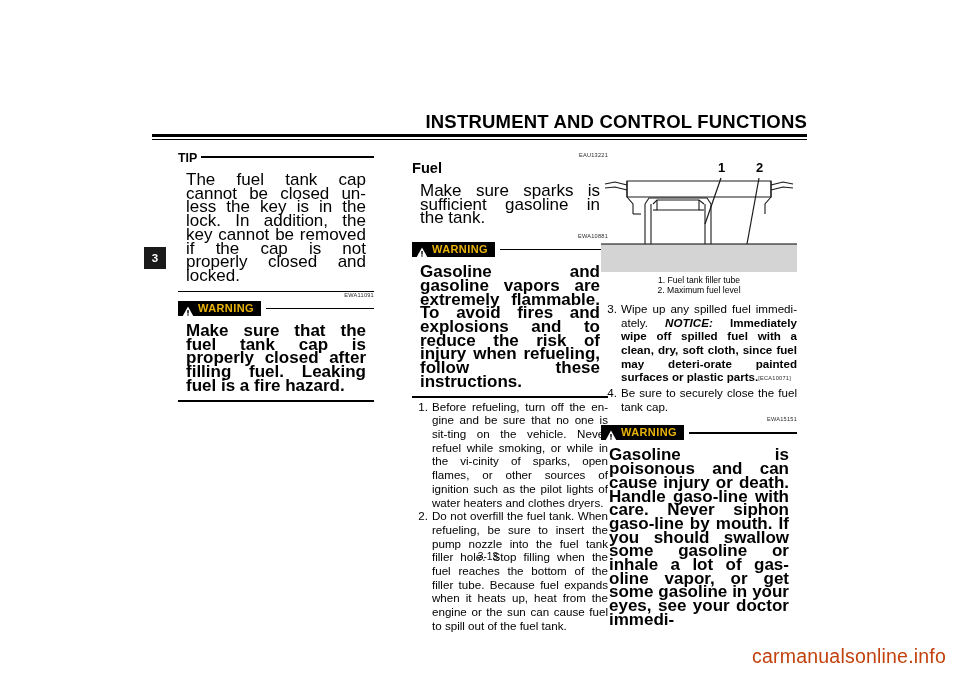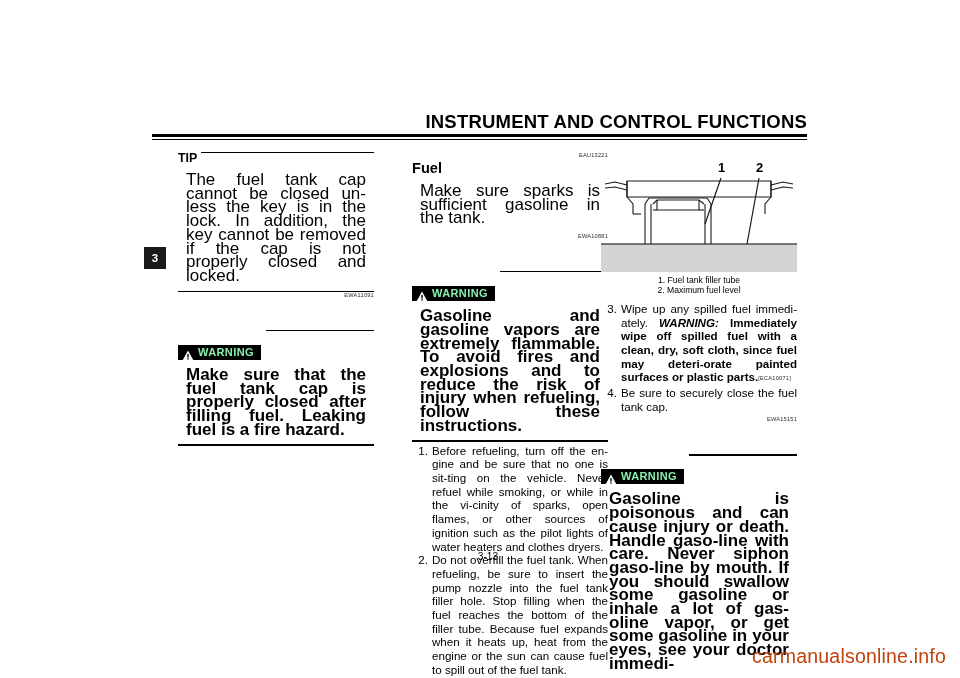--- a/index.html
+++ b/index.html
@@ -68,21 +68,21 @@
     text-align: justify;
     text-justify: inter-word;
     margin: 8px;
     hyphens: manual;
   }
   .body-text.bold { font-weight: bold; }
 
   
   .tip-head {
     display: flex;
-    align-items: flex-start;
+    align-items: center;
     gap: 4px;
     margin-bottom: 1px;
   }
   .tip-head .label {
     font-size: 12.4px;
     font-weight: bold;
     line-height: 13px;
   }
   .tip-head .line {
     flex: 1;
@@ -116,27 +116,26 @@
 
   
   .warn-row {
     display: flex;
     align-items: center;
     gap: 5px;
     margin: 1px 0 2px 0;
   }
   .warn-badge {
     background: #000;
-    color: #86efac;
+    color: #eab308;
     display: inline-flex;
     align-items: center;
     gap: 4px;
     padding: 2px 7px 2px 4px;
     height: 15px;
-    margin-top: 44px;
   }
   .warn-badge .tri {
     display: block;
     width: 12px; height: 11px;
   }
   .warn-badge .txt {
     font-size: 11px;
     font-weight: bold;
     letter-spacing: 0.4px;
     line-height: 11px;
@@ -346,21 +345,21 @@
     </div>
 
     <div class="fig-caption">
       <div class="item">1. Fuel tank filler tube</div>
       <div class="item">2. Maximum fuel level</div>
     </div>
 
     <ol class="num-list" style="margin-top:6px;">
       <li>
         <span class="marker">3.</span>
-        <span>Wipe up any spilled fuel immedi-ately. </span><span class="notice-em">WARNING:</span><span style="font-weight:bold;"> Immediately wipe off spilled fuel with a clean, dry, soft cloth, since fuel may deteri-orate painted surfaces or plastic parts.</span><span class="inline-ref">[ECA10071]</span>
+        <span>Wipe up any spilled fuel immedi-ately. </span><span class="notice-em">NOTICE:</span><span style="font-weight:bold;"> Immediately wipe off spilled fuel with a clean, dry, soft cloth, since fuel may deteri-orate painted surfaces or plastic parts.</span><span class="inline-ref">[ECA10071]</span>
       </li>
       <li>
         <span class="marker">4.</span>
         <span>Be sure to securely close the fuel tank cap.</span>
       </li>
     </ol>
 
     <div class="refcode" style="margin-top:3px;">EWA15151</div>
 
     <div class="warn-row">

